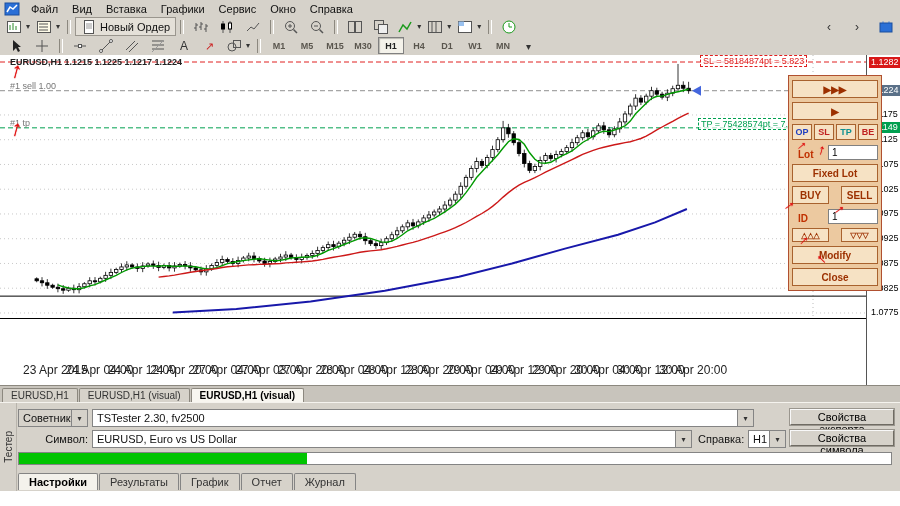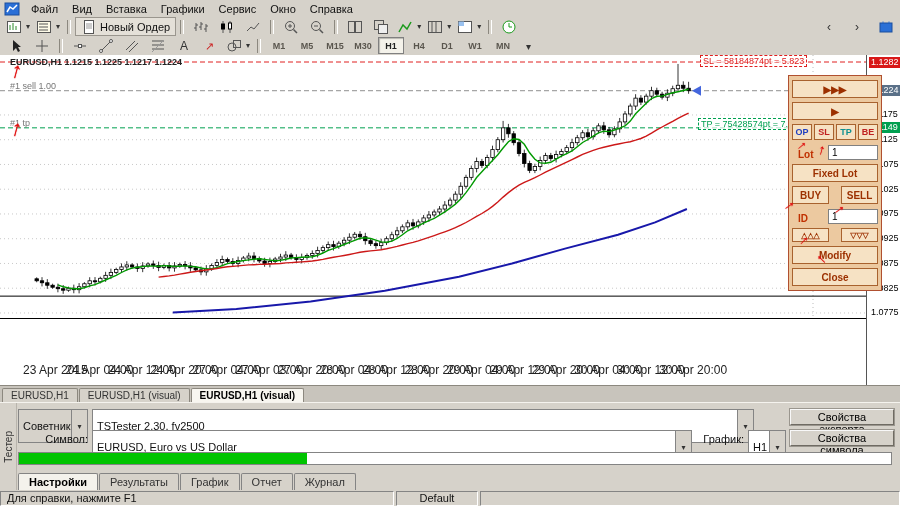--- a/index.html
+++ b/index.html
@@ -56,21 +56,21 @@
 
   
   #chart-tabs{position:absolute;top:385px;left:0;width:900px;height:17px;background:#c8c4bc;border-top:1px solid #8c887f;display:flex;align-items:flex-end;padding-left:2px;}
   .c-tab{font-size:10px;padding:1px 8px 2px 8px;background:#d6d2ca;border:1px solid #8c887f;border-bottom:none;margin-right:1px;border-radius:2px 2px 0 0;color:#333;cursor:default;}
   .c-tab.active{background:#f8f6f0;font-weight:bold;color:#000;}
 
   
   #tester{position:absolute;top:402px;left:0;width:900px;height:88px;background:#d6d2ca;border-top:1px solid #f5f3ee;}
   #tester-strip{position:absolute;left:0;top:0;width:16px;height:88px;border-right:1px solid #b8b4ac;display:flex;align-items:center;justify-content:center;}
   #tester-strip .vtext{writing-mode:vertical-rl;transform:rotate(180deg);font-size:10px;color:#333;}
-  .combo{position:absolute;height:34px;background:#fff;border:1px solid #848484;display:flex;align-items:center;padding-left:4px;box-sizing:border-box;font-size:11px;cursor:default;}
+  .combo{position:absolute;height:18px;background:#fff;border:1px solid #848484;display:flex;align-items:center;padding-left:4px;box-sizing:border-box;font-size:11px;cursor:default;}
   .combo.gray{background:#d6d2ca;}
   .combo .dd-box{margin-left:auto;width:15px;height:100%;background:#d6d2ca;border-left:1px solid #848484;display:flex;align-items:center;justify-content:center;font-size:8px;color:#333;}
   .t-label{position:absolute;height:18px;line-height:18px;text-align:right;font-size:11px;}
   .btn3d{position:absolute;height:16px;background:#d6d2ca;border:1px solid;border-color:#f8f8f8 #6f6b63 #6f6b63 #f8f8f8;box-shadow:0 0 0 1px #9a968e;font-size:11px;font-family:"Liberation Sans",sans-serif;cursor:default;}
   #progress{position:absolute;left:18px;top:49px;width:874px;height:13px;border:1px solid #848484;background:#fff;box-sizing:border-box;}
   #progress .fill{height:100%;background:#00c400;}
   #tester-tabs{position:absolute;left:18px;top:67px;display:flex;align-items:flex-end;height:20px;}
   .t-tab{font-size:11px;padding:2px 10px;background:#d6d2ca;border:1px solid #848484;border-bottom:none;margin-right:1px;border-radius:2px 2px 0 0;color:#333;cursor:default;}
   .t-tab.active{background:#f4f2ec;font-weight:bold;color:#000;}
 
@@ -677,38 +677,33 @@
       <span>TSTester 2.30, fv2500</span>
       <span class="dd-box">▾</span>
     </div>
     <button class="btn3d" style="left:790px;top:6px;width:104px;">Свойства эксперта</button>
 
     <div class="t-label" style="left:18px;top:27px;width:70px;">Символ:</div>
     <div class="combo" id="symbol-combo" style="left:92px;top:27px;width:600px;">
       <span>EURUSD, Euro vs US Dollar</span>
       <span class="dd-box">▾</span>
     </div>
-    <div class="t-label" style="left:698px;top:27px;width:46px;">График:</div>
+    <div class="t-label" style="left:698px;top:27px;width:46px;">Справка:</div>
     <div class="combo" id="period-combo" style="left:748px;top:27px;width:38px;">
       <span>H1</span>
       <span class="dd-box">▾</span>
     </div>
     <button class="btn3d" style="left:790px;top:27px;width:104px;">Свойства символа</button>
 
     <div id="progress">
         <div class="fill" id="progress-fill" style="width: 33%;"></div>
       </div>
     <div id="tester-tabs">
         <div class="t-tab active">Настройки</div>
         <div class="t-tab">Результаты</div>
         <div class="t-tab">График</div>
         <div class="t-tab">Отчет</div>
         <div class="t-tab">Журнал</div>
       </div>
   </div>
 
-  <div id="statusbar">
-    <div class="st-cell" id="st-help">Для справки, нажмите F1</div>
-    <div class="st-cell" id="st-profile">Default</div>
-    <div class="st-cell" id="st-rest"></div>
-  </div>
 
 </div>
 
 </body></html>

